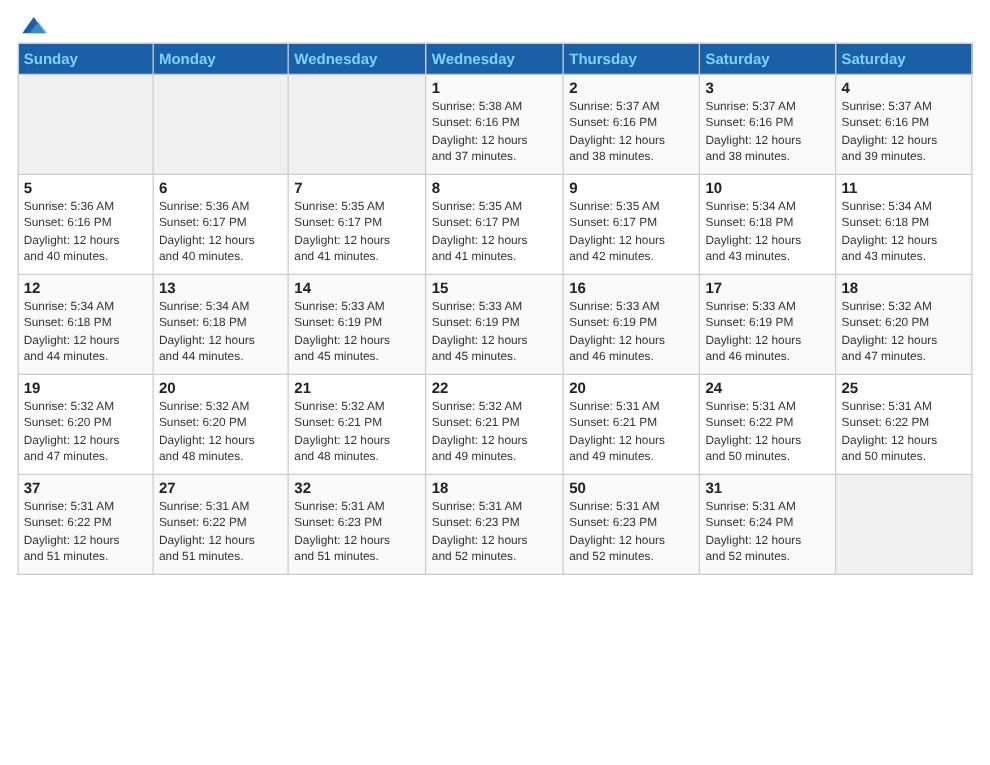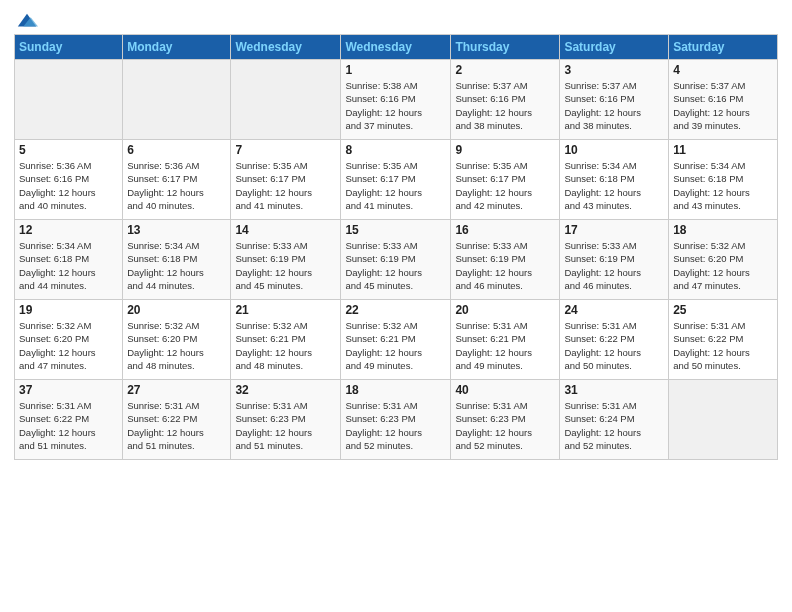--- a/index.html
+++ b/index.html
@@ -340,21 +340,21 @@
 and 51 minutes.</div>
           </td>
           <td>
             <span class="day-num">18</span>
             <div class="day-info" style="white-space: pre-line;">Sunrise: 5:31 AM
 Sunset: 6:23 PM
 Daylight: 12 hours
 and 52 minutes.</div>
           </td>
           <td>
-            <span class="day-num">40</span>
+            <span class="day-num">50</span>
             <div class="day-info" style="white-space: pre-line;">Sunrise: 5:31 AM
 Sunset: 6:23 PM
 Daylight: 12 hours
 and 52 minutes.</div>
           </td>
           <td>
             <span class="day-num">31</span>
             <div class="day-info" style="white-space: pre-line;">Sunrise: 5:31 AM
 Sunset: 6:24 PM
 Daylight: 12 hours

